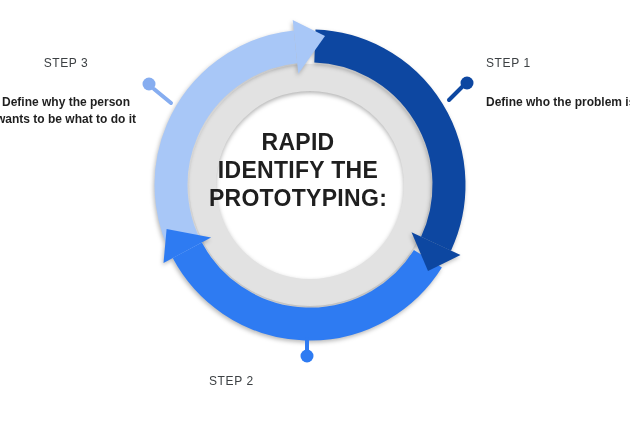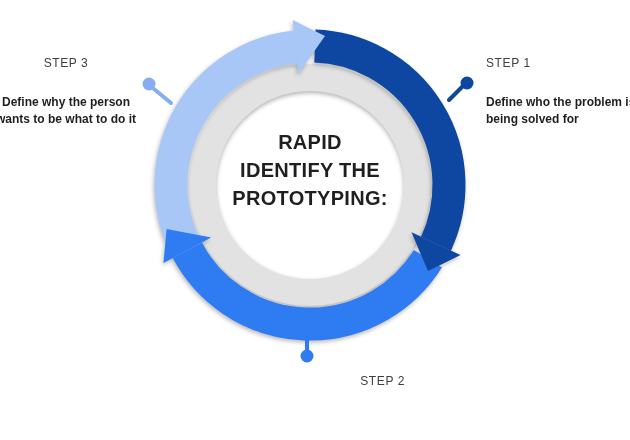--- a/index.html
+++ b/index.html
@@ -11,42 +11,42 @@
     overflow: hidden;
   }
   #stage { position: absolute; inset: 0; width: 630px; height: 440px; }
   svg { position: absolute; left: 0; top: 0; }
 
   .arrows { filter: drop-shadow(-1px 2px 2px rgba(0,0,0,0.28)); }
   .grayring { filter: drop-shadow(0 2px 2px rgba(0,0,0,0.30)); }
 
   .center-title {
     position: absolute;
-    left: 200px; top: 128px; width: 220px;
+    left: 188px; top: 128px; width: 220px;
     text-align: center;
-    font-size: 20px; line-height: 28px; font-weight: 700;
+    font-size: 23px; line-height: 28px; font-weight: 700;
     letter-spacing: 0.3px;
     color: var(--title-text, #1f1f1f);
   }
 
   .step { position: absolute; }
   .step-label {
     font-size: 12px; line-height: 14px; font-weight: 400;
     letter-spacing: 0.6px;
     color: var(--step-label-text, #3c4043);
   }
   .step-desc {
     margin-top: 24px;
     font-size: 12px; line-height: 17px; font-weight: 700;
     color: var(--body-text, #1f1f1f);
     white-space: nowrap;
   }
   .step1 { left: 486px; top: 56px; text-align: left; }
   .step3 { right: 494px; top: 56px; text-align: center; }
-  .step2 { left: 209px; top: 374px; width: 196px; text-align: right; }
+  .step2 { left: 209px; top: 374px; width: 196px; text-align: left; }
 </style>
 </head>
 <body>
 
 <div id="stage">
 
   <svg width="630" height="440" viewBox="0 0 630 440">
 
     <g class="grayring">
       <circle cx="310" cy="185" r="107.5" fill="none" stroke-width="27" stroke="#e2e2e2"></circle>
@@ -78,21 +78,20 @@
   <div class="center-title">
     <div>RAPID</div>
     <div>IDENTIFY THE</div>
     <div>PROTOTYPING:</div>
   </div>
 
   <div class="step step1">
     <div class="step-label">STEP 1</div>
     <div class="step-desc">
       <span>Define who the problem is</span><br>
-      <span>being solved for</span>
     </div>
   </div>
 
   <div class="step step2">
     <div class="step-label">STEP 2</div>
   </div>
 
   <div class="step step3">
     <div class="step-label">STEP 3</div>
     <div class="step-desc">

